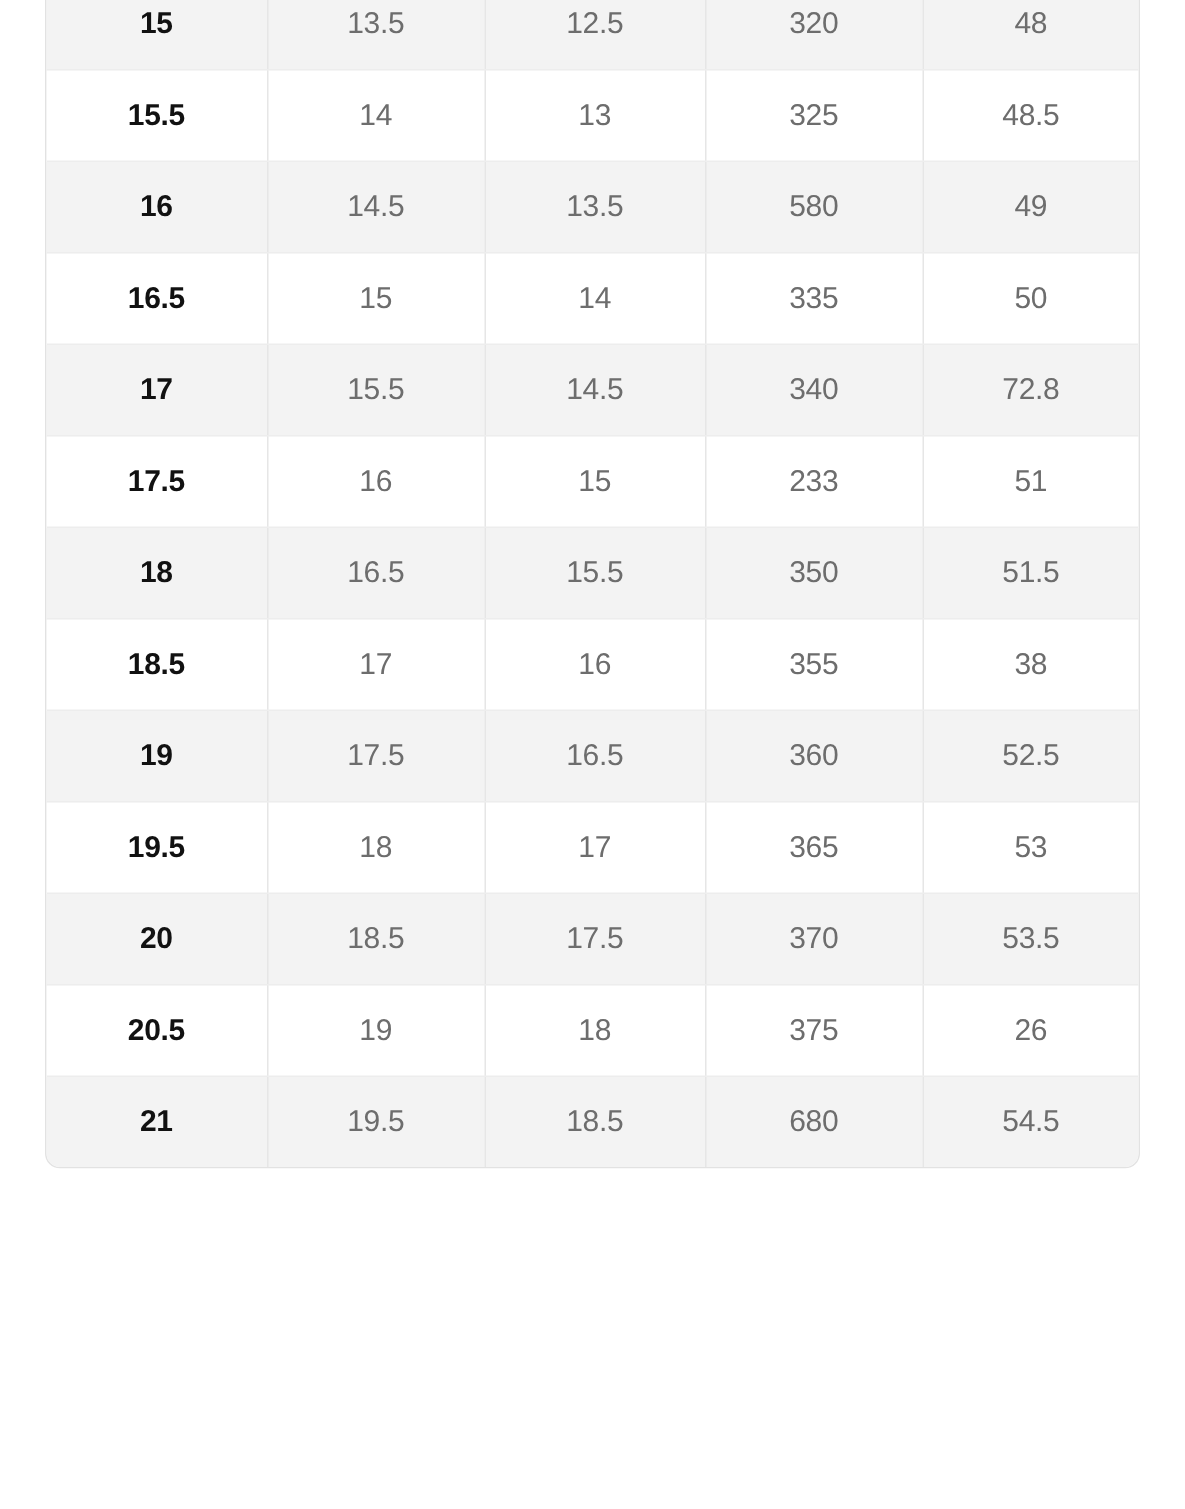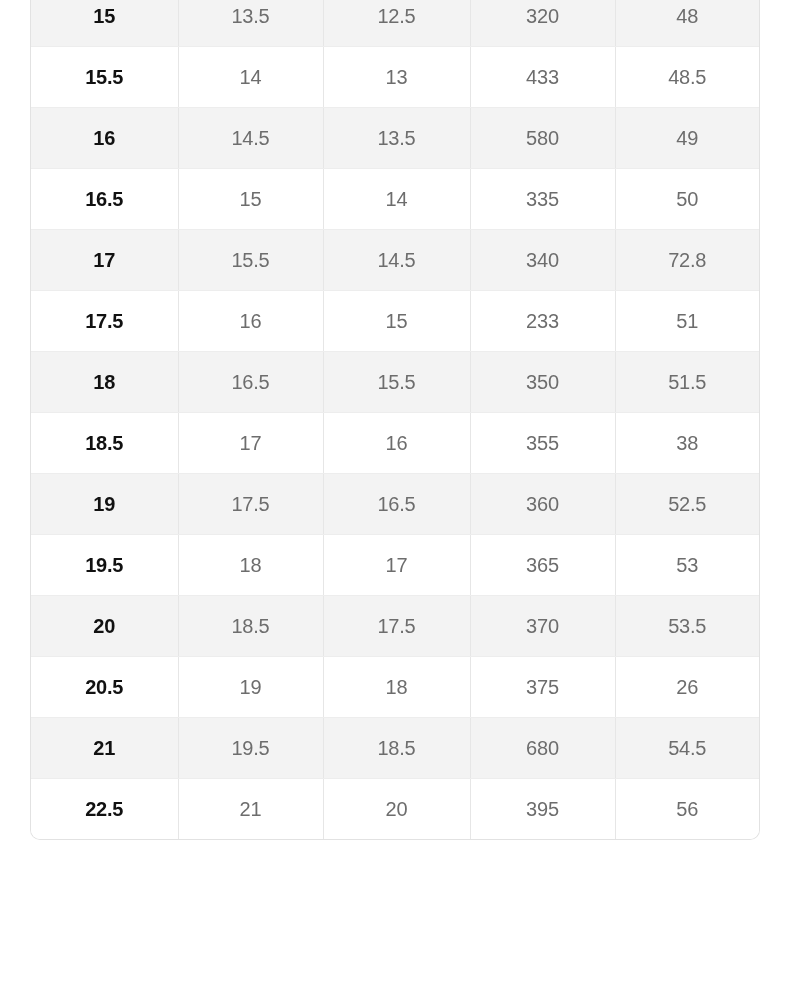--- a/index.html
+++ b/index.html
@@ -115,21 +115,21 @@
               <td class="col-primary">15</td>
               <td>13.5</td>
               <td>12.5</td>
               <td>320</td>
               <td>48</td>
             </tr>
             <tr class="row-plain">
               <td class="col-primary">15.5</td>
               <td>14</td>
               <td>13</td>
-              <td>433</td>
+              <td>325</td>
               <td>48.5</td>
             </tr>
             <tr class="row-alt">
               <td class="col-primary">16</td>
               <td>14.5</td>
               <td>13.5</td>
               <td>580</td>
               <td>49</td>
             </tr>
             <tr class="row-plain">
@@ -195,24 +195,17 @@
               <td>375</td>
               <td>26</td>
             </tr>
             <tr class="row-alt">
               <td class="col-primary">21</td>
               <td>19.5</td>
               <td>18.5</td>
               <td>680</td>
               <td>54.5</td>
             </tr>
-            <tr class="row-plain">
-              <td class="col-primary">22.5</td>
-              <td>21</td>
-              <td>20</td>
-              <td>395</td>
-              <td>56</td>
-            </tr>
           </tbody>
       </table>
     </div>
   </div>
 </div>
 
 </body></html>

